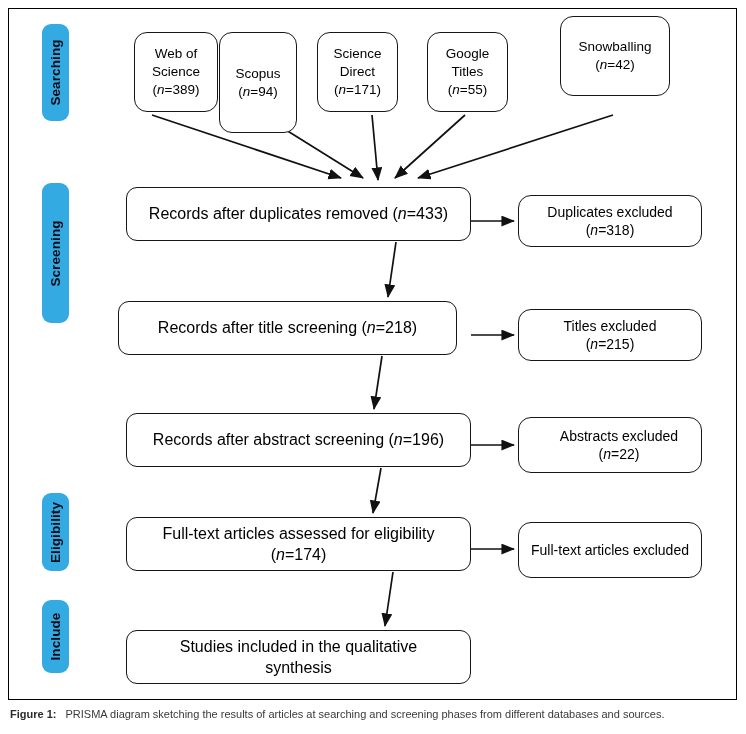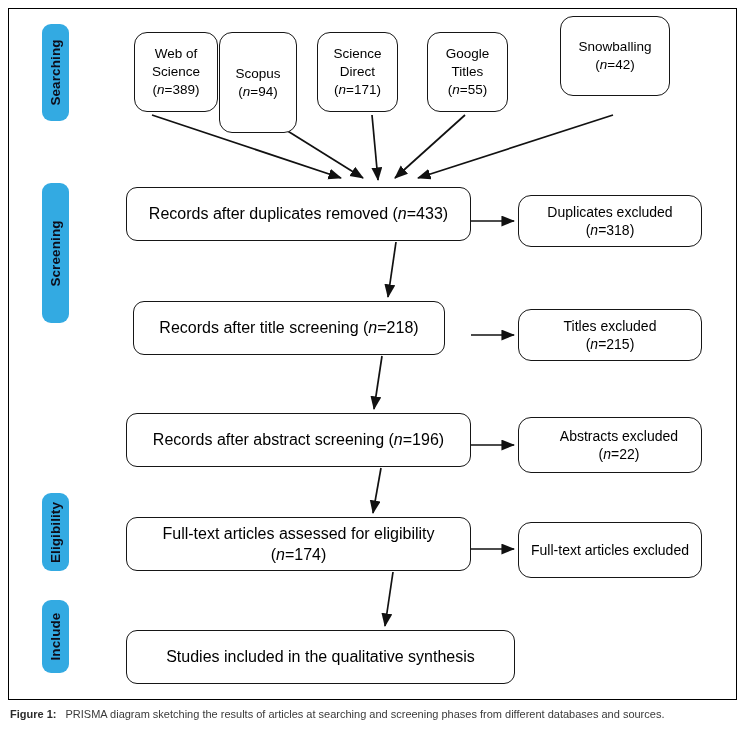--- a/index.html
+++ b/index.html
@@ -184,36 +184,36 @@
         <div>
           <span class="node-text">Snowballing</span>
           <span class="node-text">(<em>n</em>=42)</span>
         </div>
       </div>
       <div class="node main" style="left: 126px; top: 187px; width: 345px; height: 54px; border-color: rgb(22, 22, 22);">
         <div>
           <span class="node-text">Records after duplicates removed (<em>n</em>=433)</span>
         </div>
       </div>
-      <div class="node main" style="left: 133px; top: 301px; width: 312px; height: 54px; border-color: rgb(22, 22, 22);">
+      <div class="node main" style="left: 118px; top: 301px; width: 339px; height: 54px; border-color: rgb(22, 22, 22);">
         <div>
           <span class="node-text">Records after title screening (<em>n</em>=218)</span>
         </div>
       </div>
       <div class="node main" style="left: 126px; top: 413px; width: 345px; height: 54px; border-color: rgb(22, 22, 22); justify-content: center;">
         <div>
           <span class="node-text">Records after abstract screening (<em>n</em>=196)</span>
         </div>
       </div>
       <div class="node main" style="left: 126px; top: 517px; width: 345px; height: 54px; border-color: rgb(22, 22, 22);">
         <div>
           <span class="node-text">Full-text articles assessed for eligibility (<em>n</em>=174)</span>
         </div>
       </div>
-      <div class="node main" style="left: 126px; top: 630px; width: 389px; height: 54px; border-color: rgb(22, 22, 22);">
+      <div class="node main" style="left: 126px; top: 630px; width: 345px; height: 54px; border-color: rgb(22, 22, 22);">
         <div>
           <span class="node-text">Studies included in the qualitative synthesis</span>
         </div>
       </div>
       <div class="node excluded" style="left: 518px; top: 195px; width: 184px; height: 52px; border-color: rgb(22, 22, 22);">
         <div>
           <span class="node-text">Duplicates excluded</span>
           <span class="node-text">(<em>n</em>=318)</span>
         </div>
       </div>

